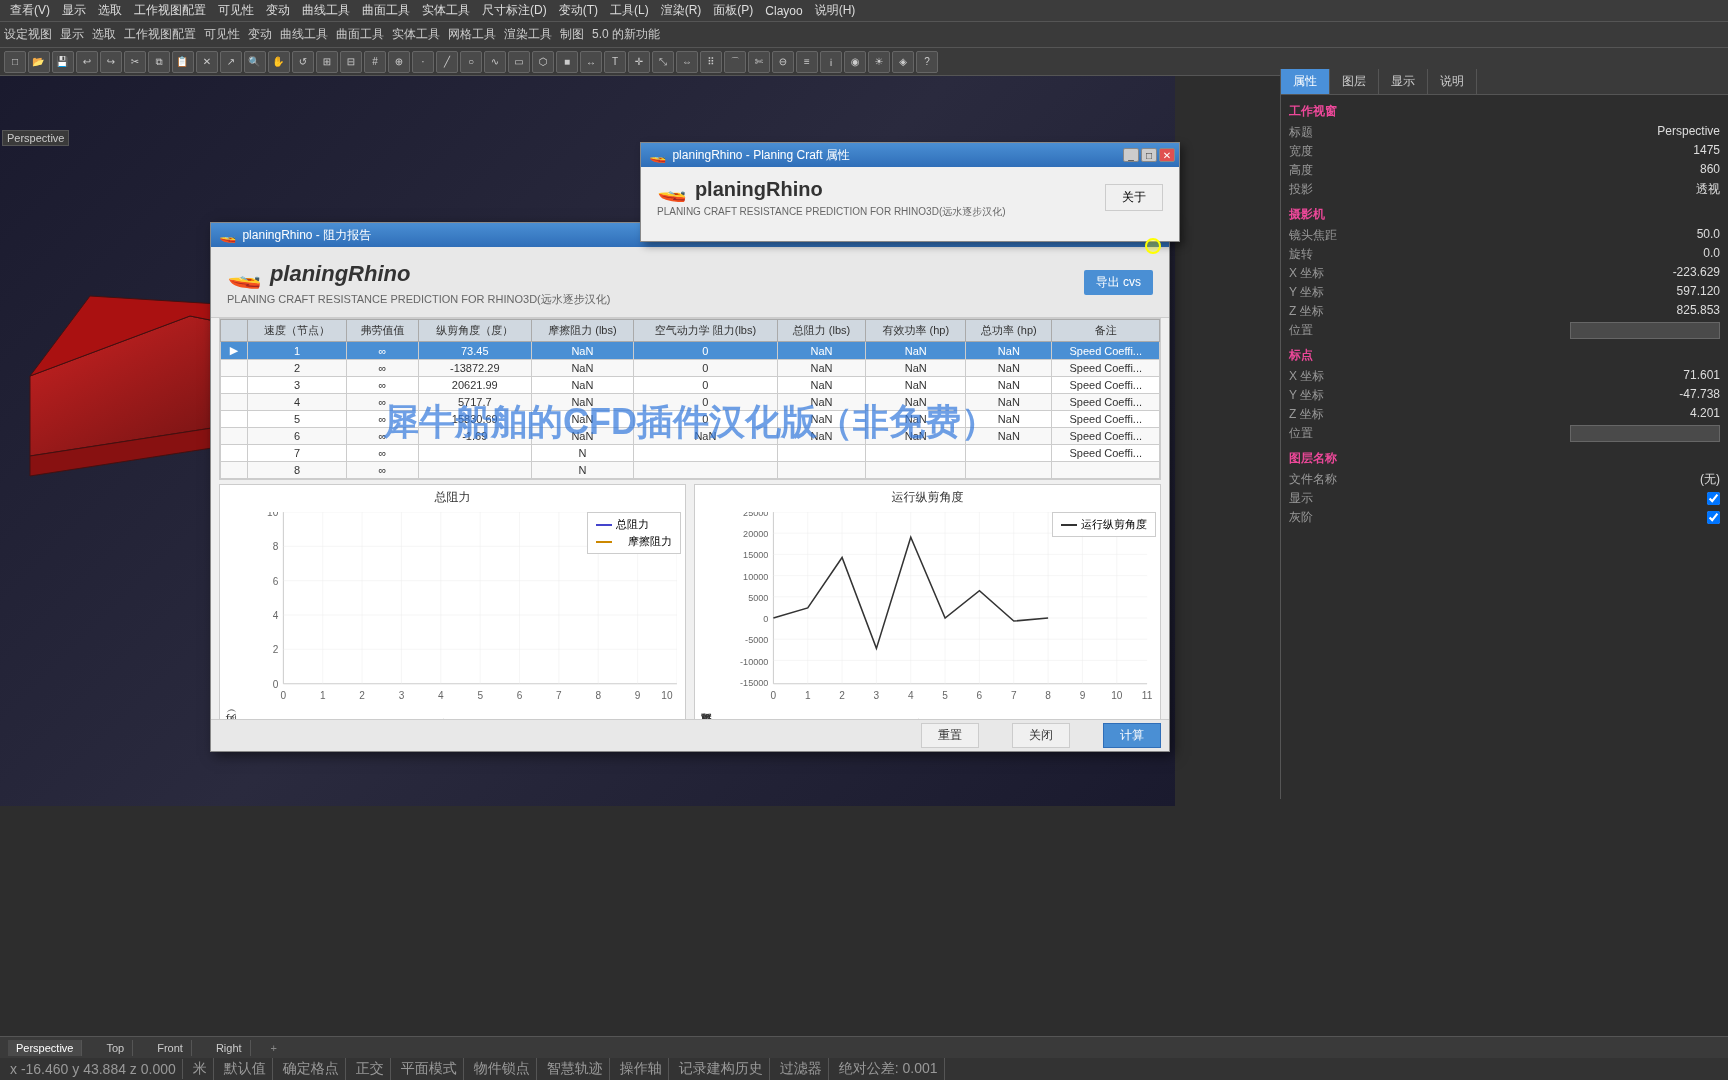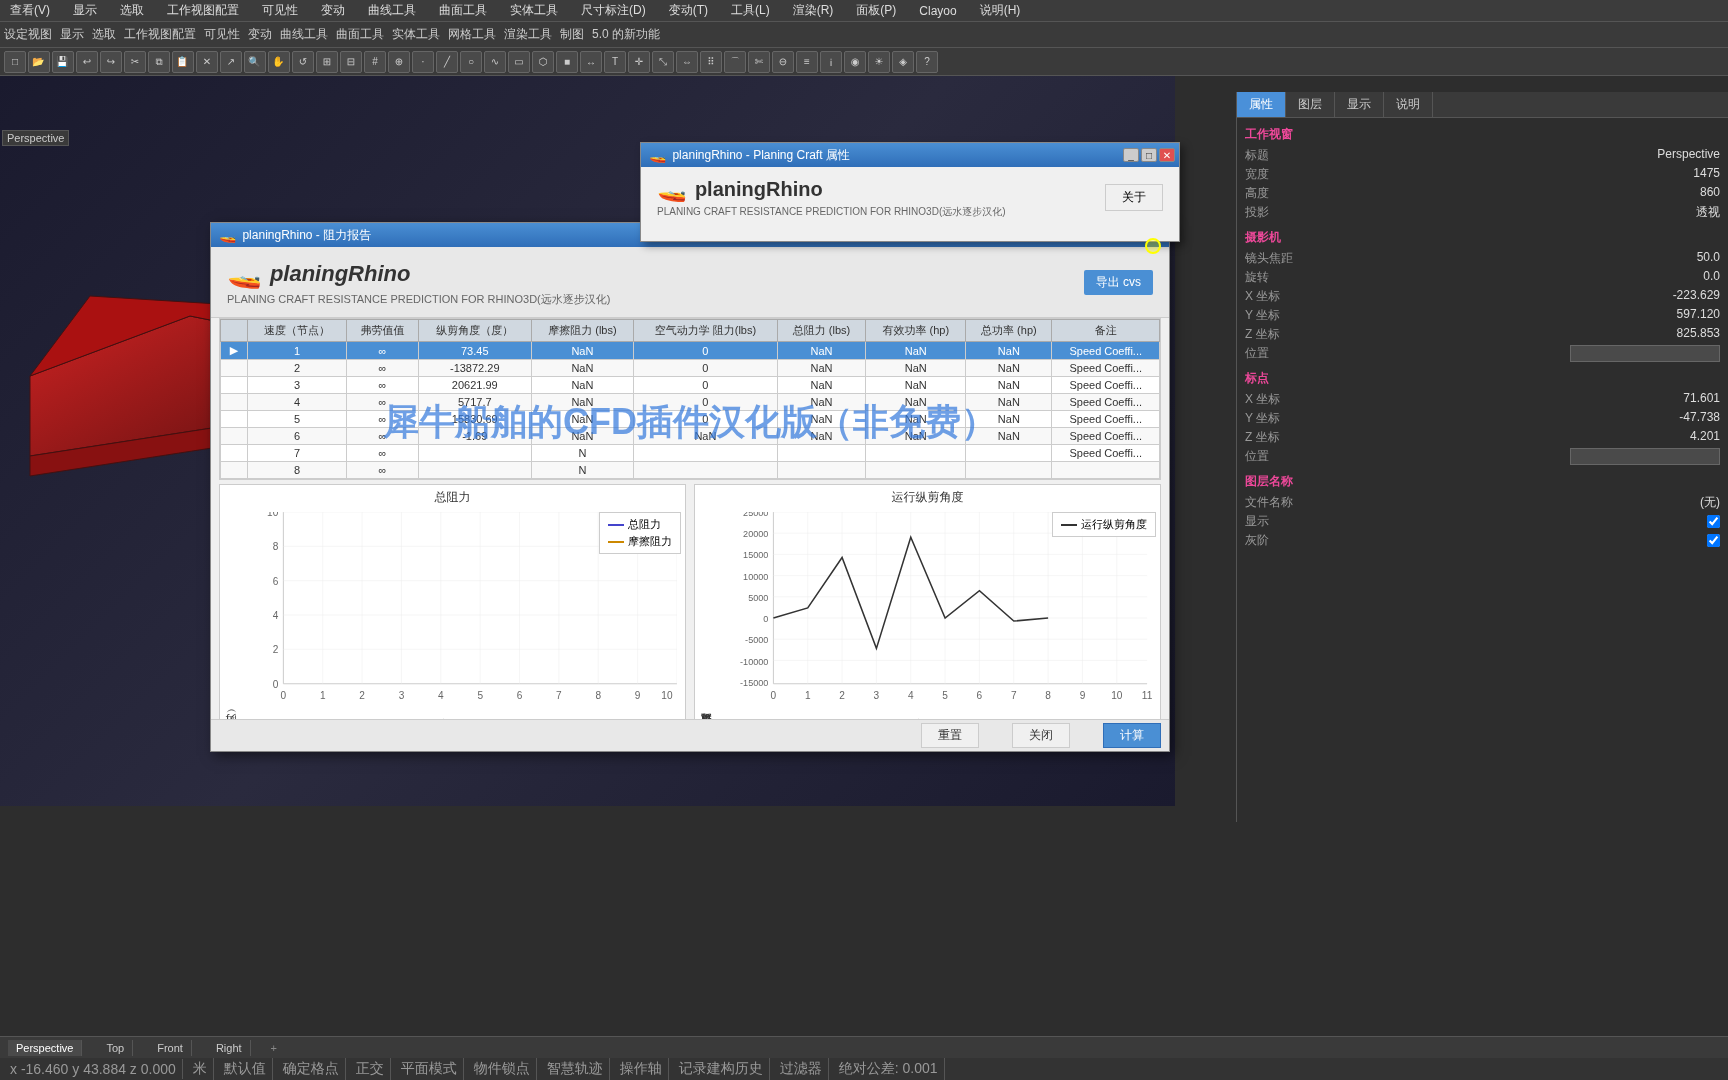--- a/index.html
+++ b/index.html
@@ -14,21 +14,21 @@
     }
 
     
     .top-menubar {
       width: 100%;
       height: 22px;
       background: #3c3c3c;
       display: flex;
       align-items: center;
       padding: 0 4px;
-      gap: 11px;
+      gap: 0;
       border-bottom: 1px solid #555;
     }
     .menu-item {
       color: #ddd;
       font-size: 12px;
       padding: 1px 6px;
       cursor: pointer;
       white-space: nowrap;
     }
 
@@ -79,23 +79,23 @@
       top: 76px;
       left: 0;
       width: 1175px;
       height: 730px;
       background: linear-gradient(135deg, #1a1a2e 0%, #2a2a3e 50%, #1a1a2e 100%);
     }
 
     
     .right-panel {
       position: absolute;
-      top: 92px;
+      top: 69px;
       right: 0;
-      width: 492px;
+      width: 448px;
       height: 730px;
       background: #2d2d2d;
       border-left: 1px solid #555;
     }
     .right-panel-tabs {
       display: flex;
       background: #3a3a3a;
       border-bottom: 1px solid #555;
     }
     .right-tab {
@@ -827,21 +827,21 @@
             <text x="391" y="185" text-anchor="middle" font-size="10" fill="#666">9</text>
             <text x="420" y="185" text-anchor="middle" font-size="10" fill="#666">10</text>
 
           </svg>
           
           <div style="position:absolute;top:4px;right:4px;background:rgba(255,255,255,0.9);border:1px solid #ccc;padding:4px 8px;font-size:11px;">
             <div style="display:flex;align-items:center;gap:4px;margin-bottom:2px;">
               <div style="width:16px;height:2px;background:#4444cc;"></div>
               <span>总阻力</span>
             </div>
-            <div style="display:flex;align-items:center;gap:4px;font-family:Liberation Mono, monospace;">
+            <div style="display:flex;align-items:center;gap:16px;font-family:Liberation Mono, monospace;">
               <div style="width:16px;height:2px;background:#cc8800;"></div>
               <span>摩擦阻力</span>
             </div>
           </div>
           <div style="text-align:center;font-size:11px;color:#333;margin-top:0;">速度（节点）</div>
         </div>
       </div>
     </div>
 
     <div class="chart-container">

